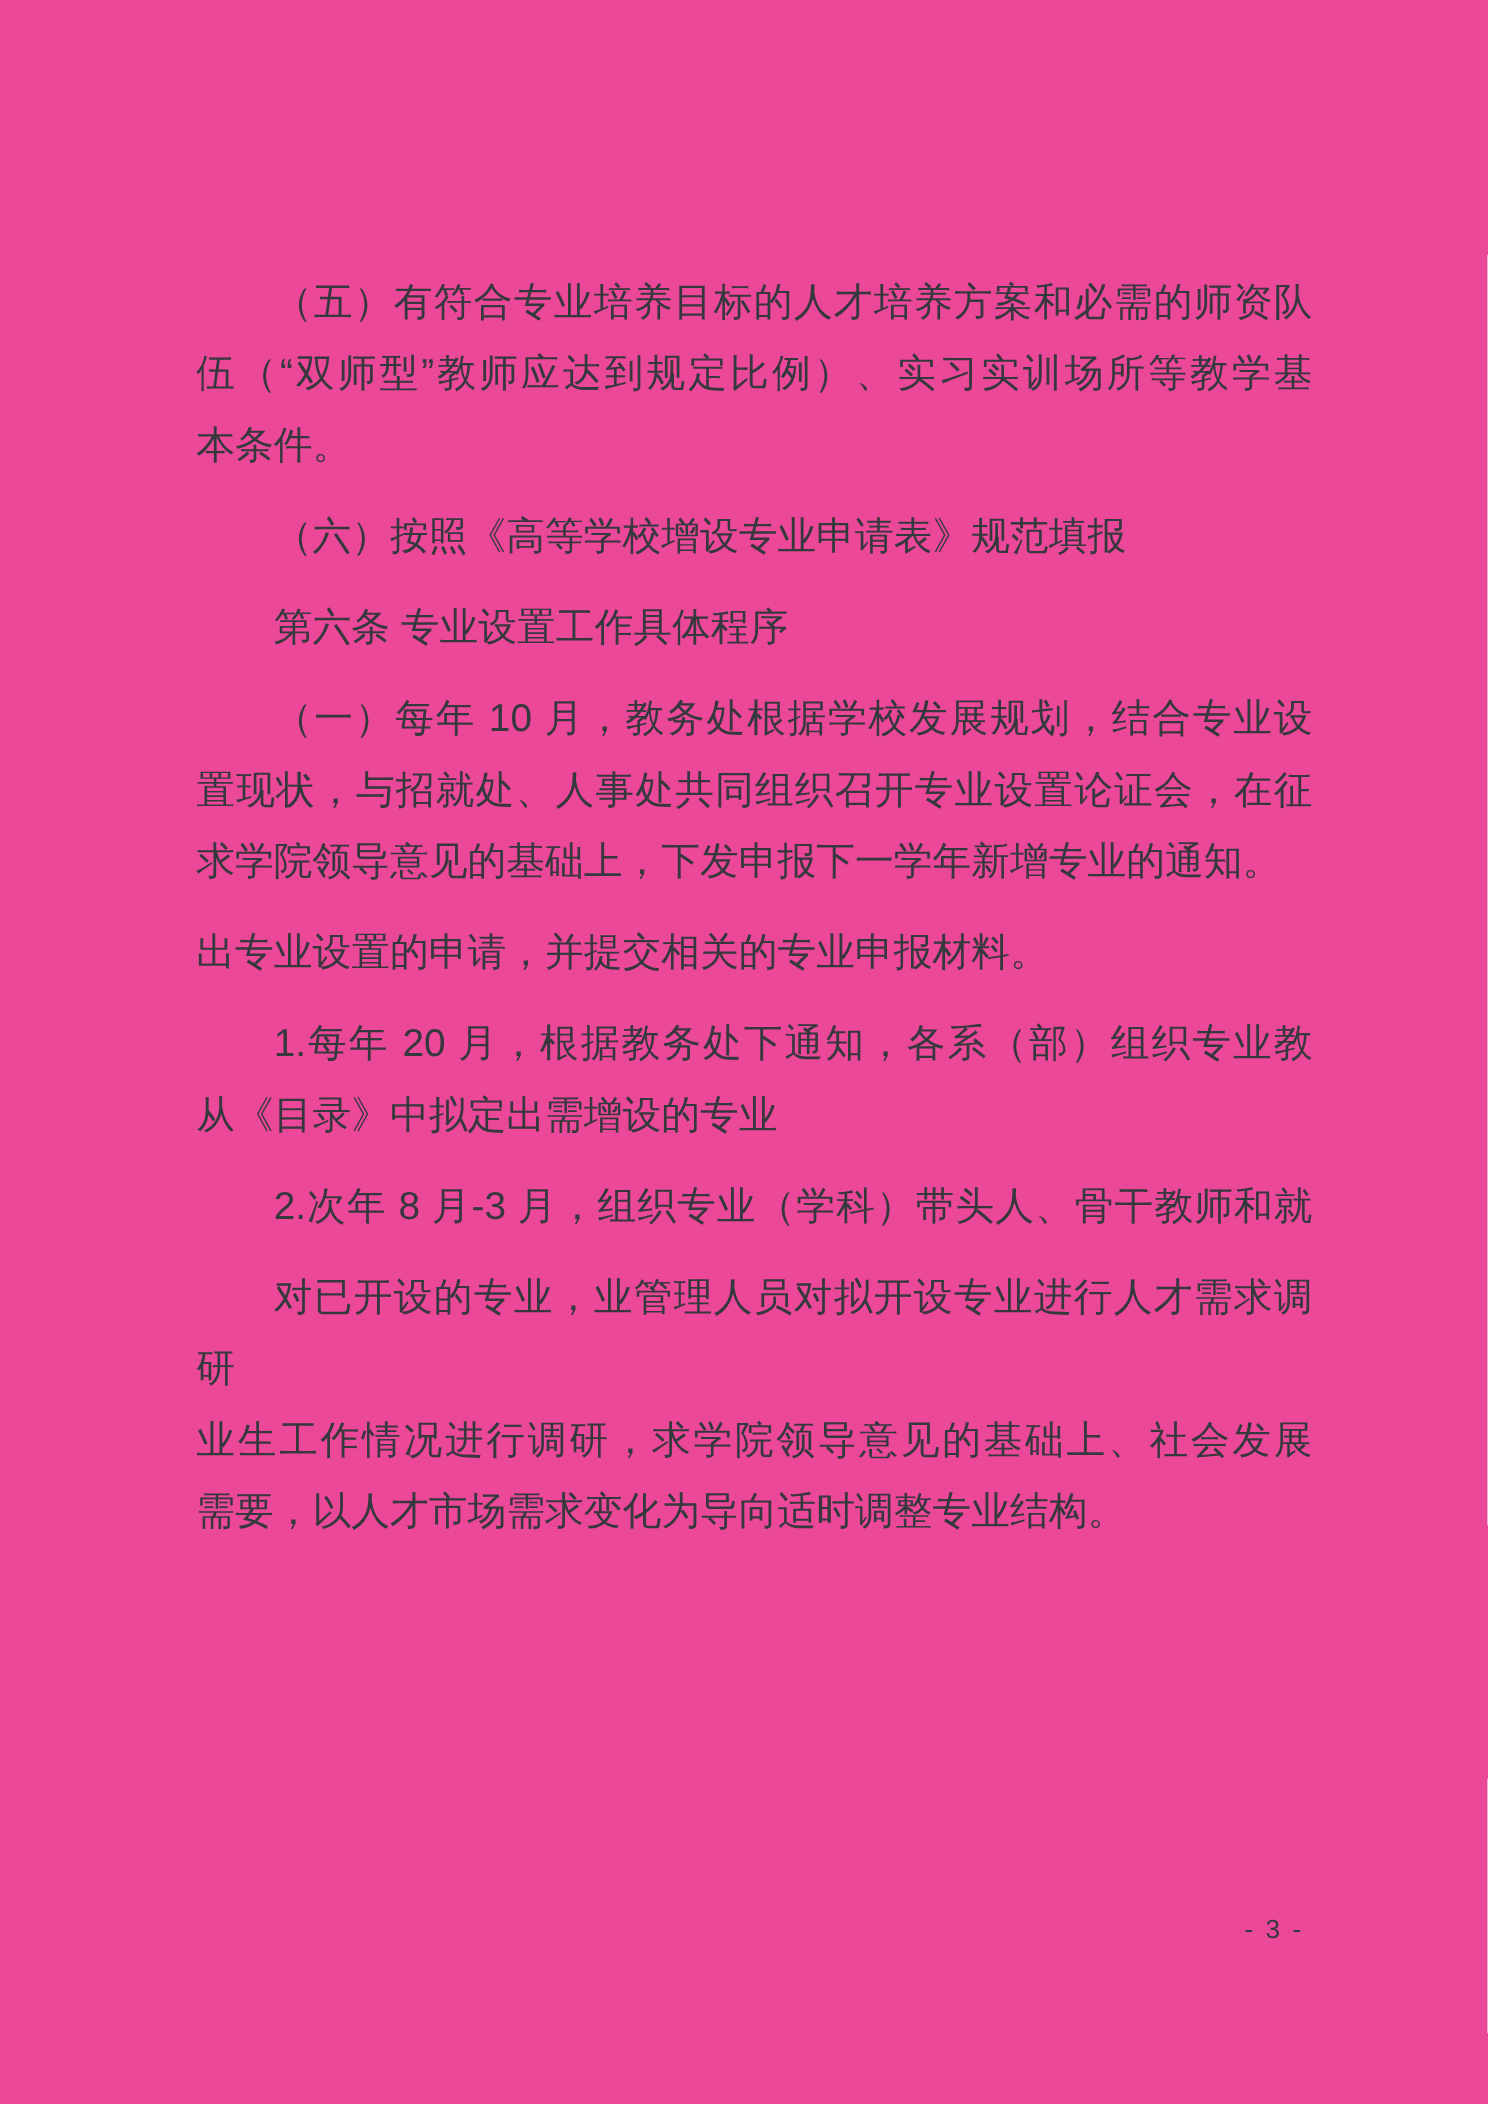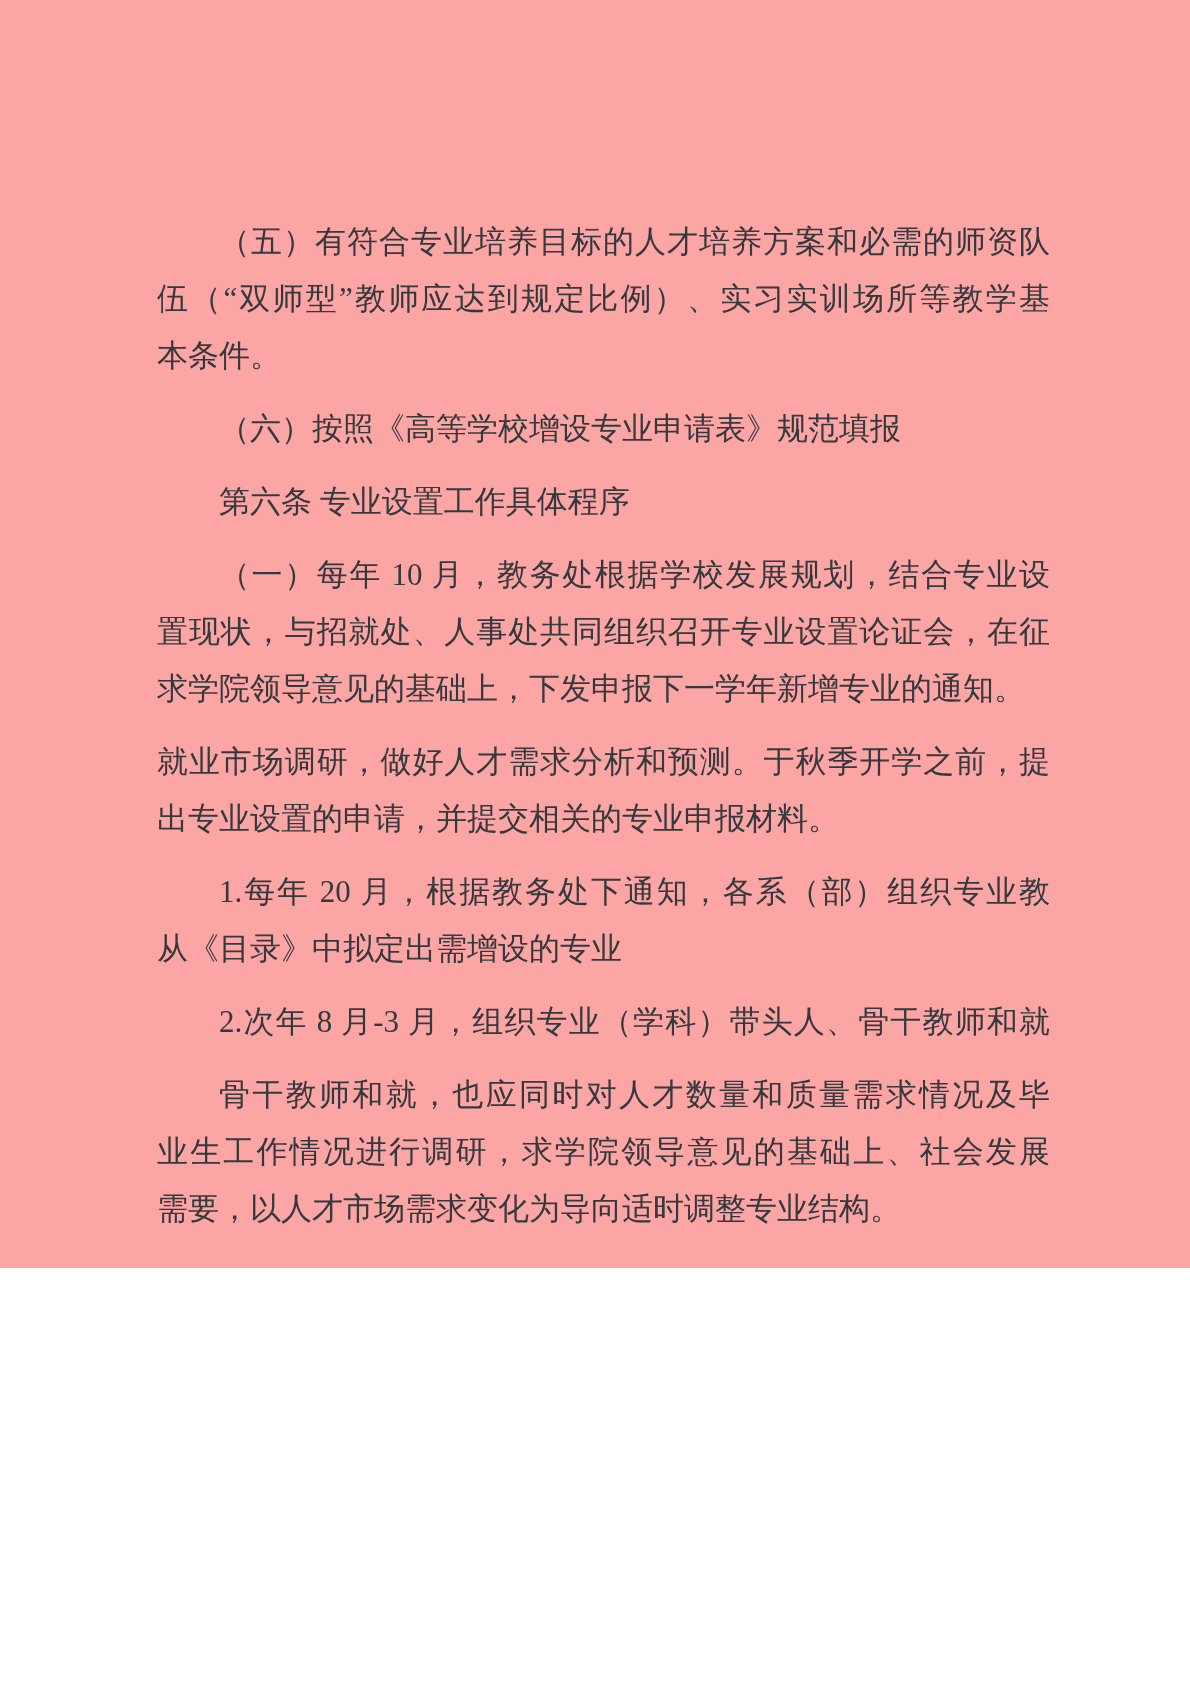--- a/index.html
+++ b/index.html
@@ -3,24 +3,24 @@
 <meta charset="utf-8">
 <style>
   html, body {
     margin: 0;
     padding: 0;
     background: #ffffff;
   }
   .page {
     position: relative;
     width: 1190px;
-    height: 1268px;
-    background: #fca5a5;
+    height: 1683px;
+    background: #ec4899;
     overflow: hidden;
-    font-family: Liberation Serif, serif;
+    font-family: Liberation Sans, sans-serif;
   }
   .content {
     position: absolute;
     left: 157px;
     top: 213px;
     width: 893px;
     color: #35383d;
     font-size: 31px;
     line-height: 57px;
   }
@@ -69,35 +69,34 @@
       <div class="line indent">第六条 专业设置工作具体程序</div>
     </div>
 
     <div class="para">
       <div class="line fill indent">（一）每年 10 月，教务处根据学校发展规划，结合专业设</div>
       <div class="line fill">置现状，与招就处、人事处共同组织召开专业设置论证会，在征</div>
       <div class="line">求学院领导意见的基础上，下发申报下一学年新增专业的通知。</div>
     </div>
 
     <div class="para">
-      <div class="line fill">就业市场调研，做好人才需求分析和预测。于秋季开学之前，提</div>
       <div class="line">出专业设置的申请，并提交相关的专业申报材料。</div>
     </div>
 
     <div class="para">
       <div class="line fill indent">1.每年 20 月，根据教务处下通知，各系（部）组织专业教</div>
       <div class="line">从《目录》中拟定出需增设的专业</div>
     </div>
 
     <div class="para">
       <div class="line fill indent">2.次年 8 月-3 月，组织专业（学科）带头人、骨干教师和就</div>
     </div>
 
     <div class="para">
-      <div class="line fill indent">骨干教师和就，也应同时对人才数量和质量需求情况及毕</div>
+      <div class="line fill indent">对已开设的专业，业管理人员对拟开设专业进行人才需求调研</div>
       <div class="line fill">业生工作情况进行调研，求学院领导意见的基础上、社会发展</div>
       <div class="line">需要，以人才市场需求变化为导向适时调整专业结构。</div>
     </div>
 
   </div>
 
   <div class="page-number">- 3 -</div>
 
 </div>
 

